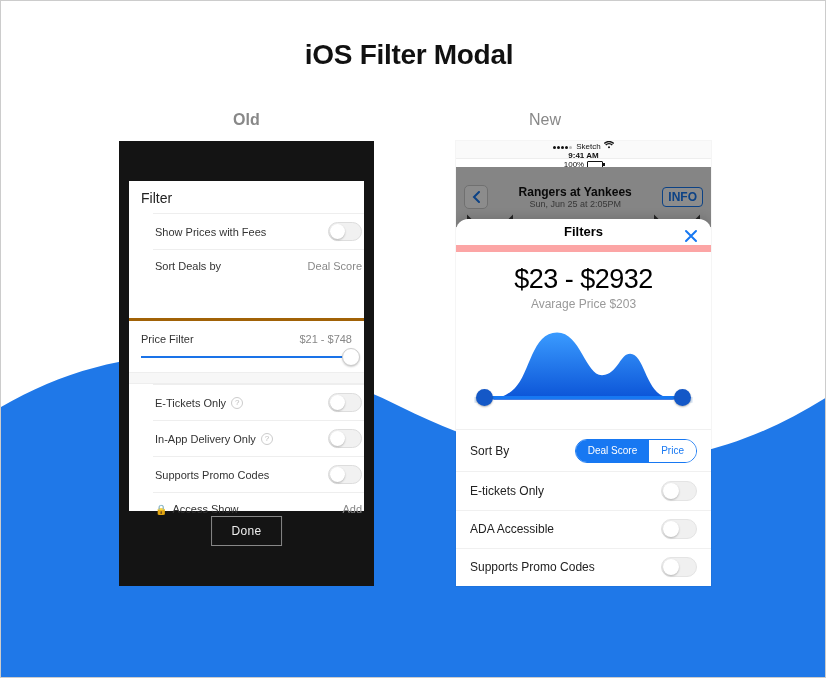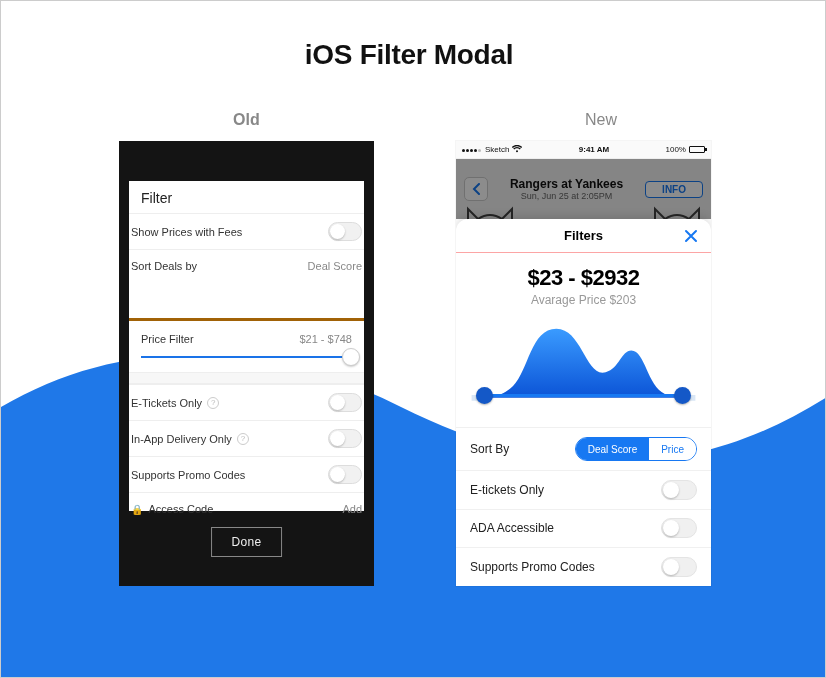--- a/index.html
+++ b/index.html
@@ -11,38 +11,39 @@
     position: absolute; left: 0; right: 0; bottom: 0; height: 380px; z-index: 0;
   }
   .title {
     position: absolute; top: 38px; left: 0; right: 8px; text-align: center;
     font-size: 28px; font-weight: 700; color: #111; letter-spacing: -0.3px;
   }
   .col-label {
     position: absolute; top: 110px; font-size: 16px; color: #888;
   }
   .col-label.old { left: 232px; font-weight: bold; }
-  .col-label.new { left: 584px; }
+  .col-label.new { left: 528px; }
 
   
   .phone-old {
     position: absolute; left: 118px; top: 140px;
     width: 255px; height: 445px; background: #141414; z-index: 2;
   }
   .old-panel {
     position: absolute; left: 10px; right: 10px; top: 40px; bottom: 75px;
     background: #fff;
   }
   .old-header {
     padding: 9px 12px 7px; font-size: 14px; color: #222;
   }
   .old-row {
     display: flex; align-items: center; justify-content: space-between;
     padding: 8px 2px; border-top: 1px solid #eee; font-size: 11px; color: #333;
     min-height: 33px;
+    margin-left: 24px;
   }
   .old-row .label { display: flex; align-items: center; gap: 5px; }
   .old-row .value { color: #888; font-size: 11px; }
   .toggle-off {
     width: 34px; height: 19px; border-radius: 10px; background: #f1f1f1; border: 1px solid #ddd;
     position: relative;
   }
   .toggle-off::after {
     content: ""; position: absolute; left: 1px; top: 1px; width: 15px; height: 15px;
     background: #fff; border-radius: 50%; box-shadow: 0 1px 2px rgba(0,0,0,0.25);
@@ -58,83 +59,83 @@
   .old-slider {
     margin-top: 11px; height: 2px; background: #1a73e8; position: relative;
   }
   .old-slider .thumb {
     position: absolute; right: -8px; top: -8px; width: 18px; height: 18px; border-radius: 50%;
     background: #fff; border: 1px solid #ccc; box-shadow: 0 1px 2px rgba(0,0,0,0.2);
   }
   .old-gap { height: 12px; background: #f7f7f7; border-top: 1px solid #eee; border-bottom: 1px solid #eee; }
   .lock-icon { font-size: 10px; color: #555; }
   .done-btn {
-    position: absolute; left: 50%; bottom: 29px; transform: translateX(-50%);
+    position: absolute; left: 50%; bottom: 40px; transform: translateX(-50%);
     border: 1px solid #888; color: #eee; background: transparent;
     padding: 7px 20px; font-size: 12px; letter-spacing: 0.3px;
   }
 
   
   .phone-new {
     position: absolute; left: 455px; top: 140px;
     width: 255px; height: 445px; background: #fff; z-index: 2; overflow: hidden;
     box-shadow: 0 0 0 1px rgba(0,0,0,0.04);
   }
   .status-bar {
     height: 18px; background: #fafafa; display: flex; align-items: center; justify-content: space-between;
-    padding: 0 6px; font-size: 8px; color: #111; border-bottom: 1px solid #eee;
+    padding: 0 6px; font-size: 8px; color: #111; border-bottom: 1px solid #eee; flex-direction: column;
   }
   .status-bar .left, .status-bar .right { display: flex; align-items: center; gap: 3px; }
   .dots span { width: 3px; height: 3px; background: #111; border-radius: 50%; display: inline-block; margin-right: 1px; }
   .dots span.dim { background: #bbb; }
   .battery {
     width: 16px; height: 7px; border: 1px solid #111; border-radius: 1px; position: relative;
   }
   .battery::after { content:""; position:absolute; right:-3px; top:1px; width:2px; height:3px; background:#111; }
   .battery .fill { width: 100%; height: 100%; background: #111; }
 
   .dim-layer {
     position: relative; height: 60px; background: #f2f2f2;
   }
   .dim-layer::after {
     content:""; position:absolute; inset:0; background: rgba(0,0,0,0.45);
   }
-  .dim-nav { position: relative; height: 60px; display:flex; align-items:center; justify-content:space-between; padding: 0 8px; }
+  .dim-nav { position: relative; height: 60px; display:flex; align-items:center; justify-content:space-between; padding: 0 8px; margin-top: 8px; }
   .dim-back {
     width: 24px; height: 24px; border: 1px solid #ccc; border-radius: 5px; background: #fff;
     display: flex; align-items: center; justify-content: center; color:#1778F2; font-size:12px; font-weight:700;
   }
   .dim-center { text-align:center; flex:1; }
   .dim-title { font-size: 12px; font-weight: 600; color: #111; }
   .dim-sub { font-size: 9px; color: #666; }
   .dim-info {
     border: 1px solid #1778F2; color: #1778F2; border-radius: 4px; background:#fff;
-    font-size: 10px; padding: 2px 16px; font-weight:700;text-align:center;
+    font-size: 12px; padding: 2px 5px; font-weight:700;text-align:center;
   }
   .dim-cats {
     position:absolute; left:0; right:0; bottom:-40px; height:70px; display:flex; justify-content:space-between; padding:0 4px;
   }
 
   .sheet {
     position: absolute; left: 0; right: 0; top: 78px; bottom: 0;
     background: #fff; border-top-left-radius: 12px; border-top-right-radius: 12px;
     box-shadow: 0 -2px 10px rgba(0,0,0,0.15);
     display: flex; flex-direction: column;
   }
   .sheet-header {
     display: flex; align-items: center; justify-content: center; position: relative;
-    height: 34px; border-bottom: 1px solid #fca5a5;
+    height: 34px; border-bottom: 7px solid #fca5a5;
   }
   .sheet-header .ttl { font-size: 13px; font-weight: 600; }
   .sheet-close {
     position: absolute; right: 10px; top: 7px; width: 20px; height: 20px;
     display:flex; align-items:center; justify-content:center; color:#1778F2; font-size:18px; font-weight:300;
   }
   .price-block { text-align:center; padding: 12px 0 4px; }
-  .price-range { font-size: 22px; font-weight: 700; letter-spacing: -0.5px; }
+  .price-range { font-size: 27px; font-weight: 400; letter-spacing: -0.5px; }
   .avg-price { font-size: 12px; color: #999; margin-top: 2px; }
 
   .histo-wrap { position: relative; height: 96px; margin: 6px 14px 16px; }
   .histo-wrap svg { position:absolute; left:0; top:0; width:100%; height:100%; }
   .range-track {
     position:absolute; left:14px; right:14px; bottom:14px; height:3px; background:#1778F2; border-radius:2px;
   }
   .range-thumb {
     position:absolute; bottom:7px; width:17px; height:17px; background:#1458c7; border-radius:50%;
     box-shadow: 0 1px 2px rgba(0,0,0,0.3);
@@ -218,21 +219,21 @@
       </div>
 
       <div class="old-row">
         <span class="label">Supports Promo Codes</span>
         <span class="toggle-off"></span>
       </div>
 
       <div class="old-row">
         <span class="label">
           <span class="lock-icon">🔒</span>
-          <span>Access Code</span>
+          <span>Access Show</span>
         </span>
         <span class="value">Add</span>
       </div>
     </div>
     <button class="done-btn">Done</button>
   </div>
 
   <div class="phone-new">
     <div class="status-bar">
       <div class="left">

